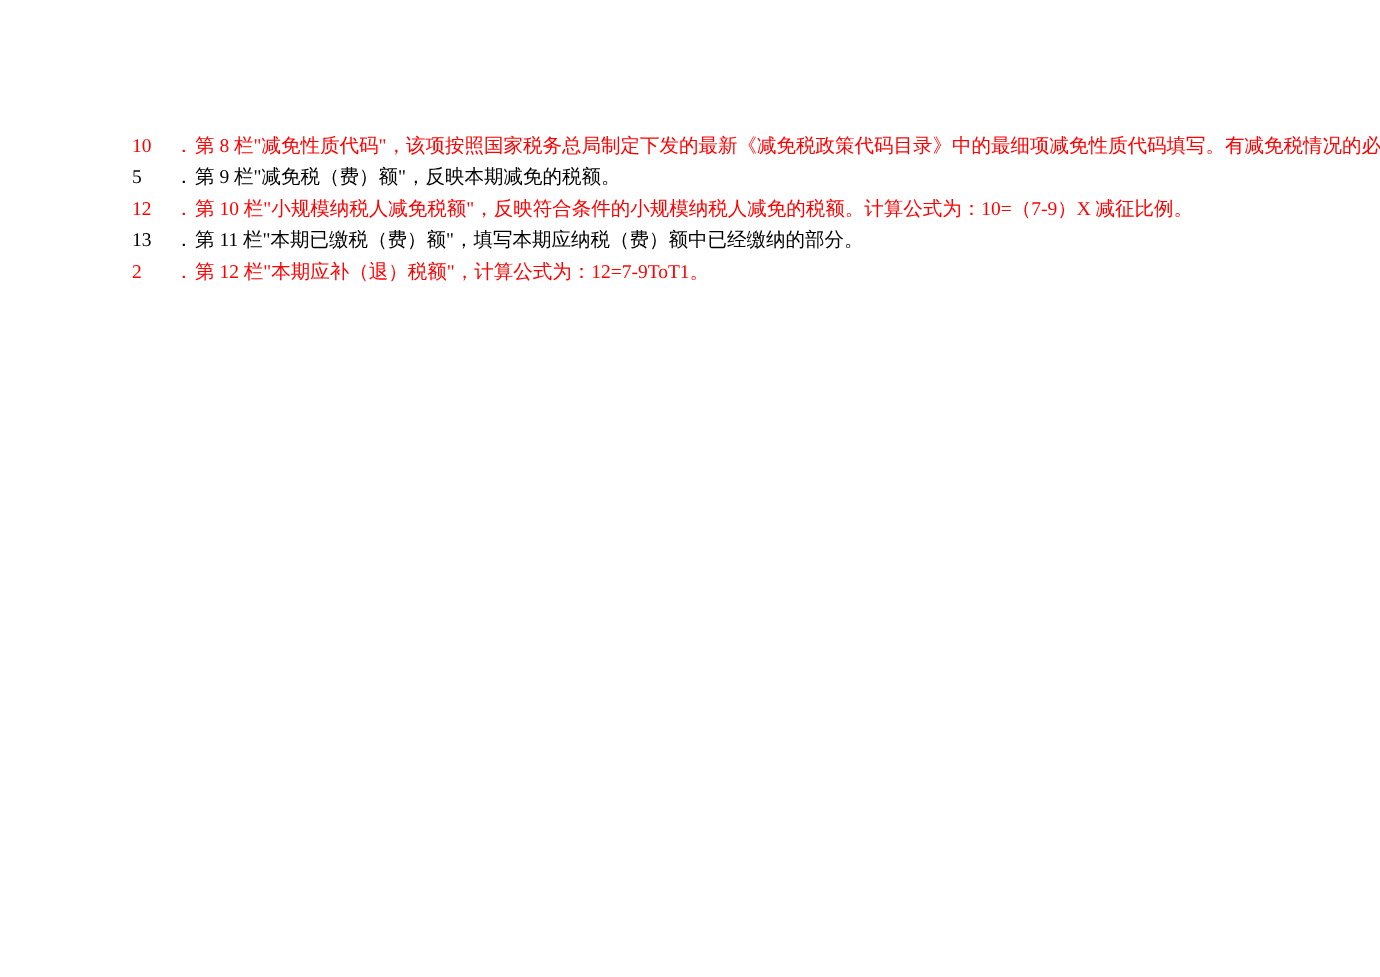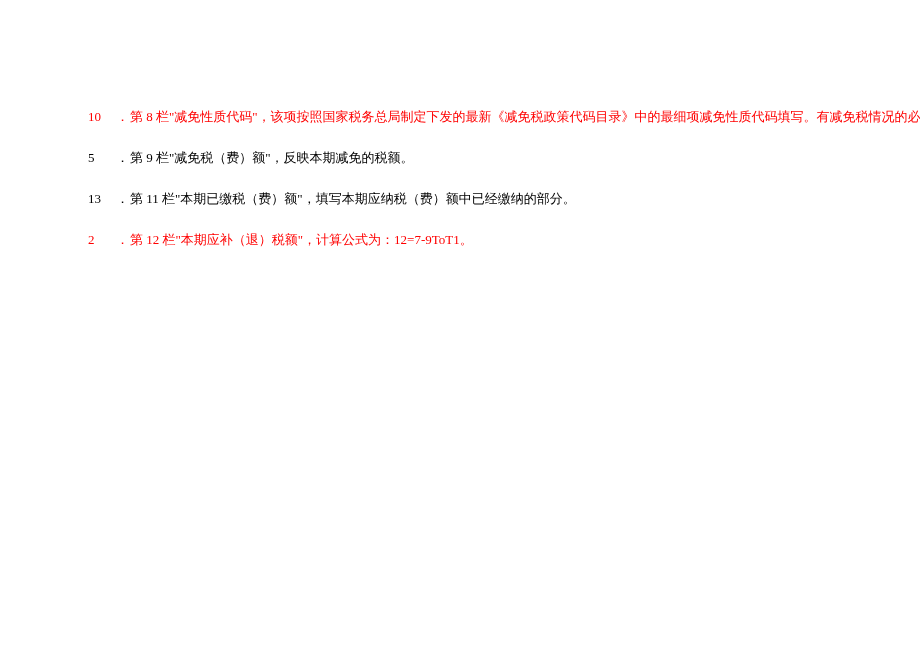--- a/index.html
+++ b/index.html
@@ -16,21 +16,20 @@
       padding-left: 88px;
     }
     .line {
       line-height: 21px;
       margin-bottom: 0;
       white-space: nowrap;
     }
     .num {
       display: inline-block;
       width: 28px;
-      margin-top: 20px;
     }
     .dot {
       display: inline-block;
       width: 14px;
     }
     .red {
       color: #ff0000;
     }
     .black {
       color: #000000;
@@ -39,19 +38,22 @@
 </head>
 <body>
 
 <div class="content">
   <div class="line red">
     <span class="num">10</span><span class="dot">．</span><span>第 8 栏"减免性质代码"，该项按照国家税务总局制定下发的最新《减免税政策代码目录》中的最细项减免性质代码填写。有减免税情况的必填。</span>
   </div>
   <div class="line black">
     <span class="num">5</span><span class="dot">．</span><span>第 9 栏"减免税（费）额"，反映本期减免的税额。</span>
   </div>
+  <div class="line red">
+    <span class="num">12</span><span class="dot">．</span><span>第 10 栏"小规模纳税人减免税额"，反映符合条件的小规模纳税人减免的税额。计算公式为：10=（7-9）X 减征比例。</span>
+  </div>
   <div class="line black">
     <span class="num">13</span><span class="dot">．</span><span>第 11 栏"本期已缴税（费）额"，填写本期应纳税（费）额中已经缴纳的部分。</span>
   </div>
   <div class="line red">
     <span class="num">2</span><span class="dot">．</span><span>第 12 栏"本期应补（退）税额"，计算公式为：12=7-9ToT1。</span>
   </div>
 </div>
 
 </body></html>

